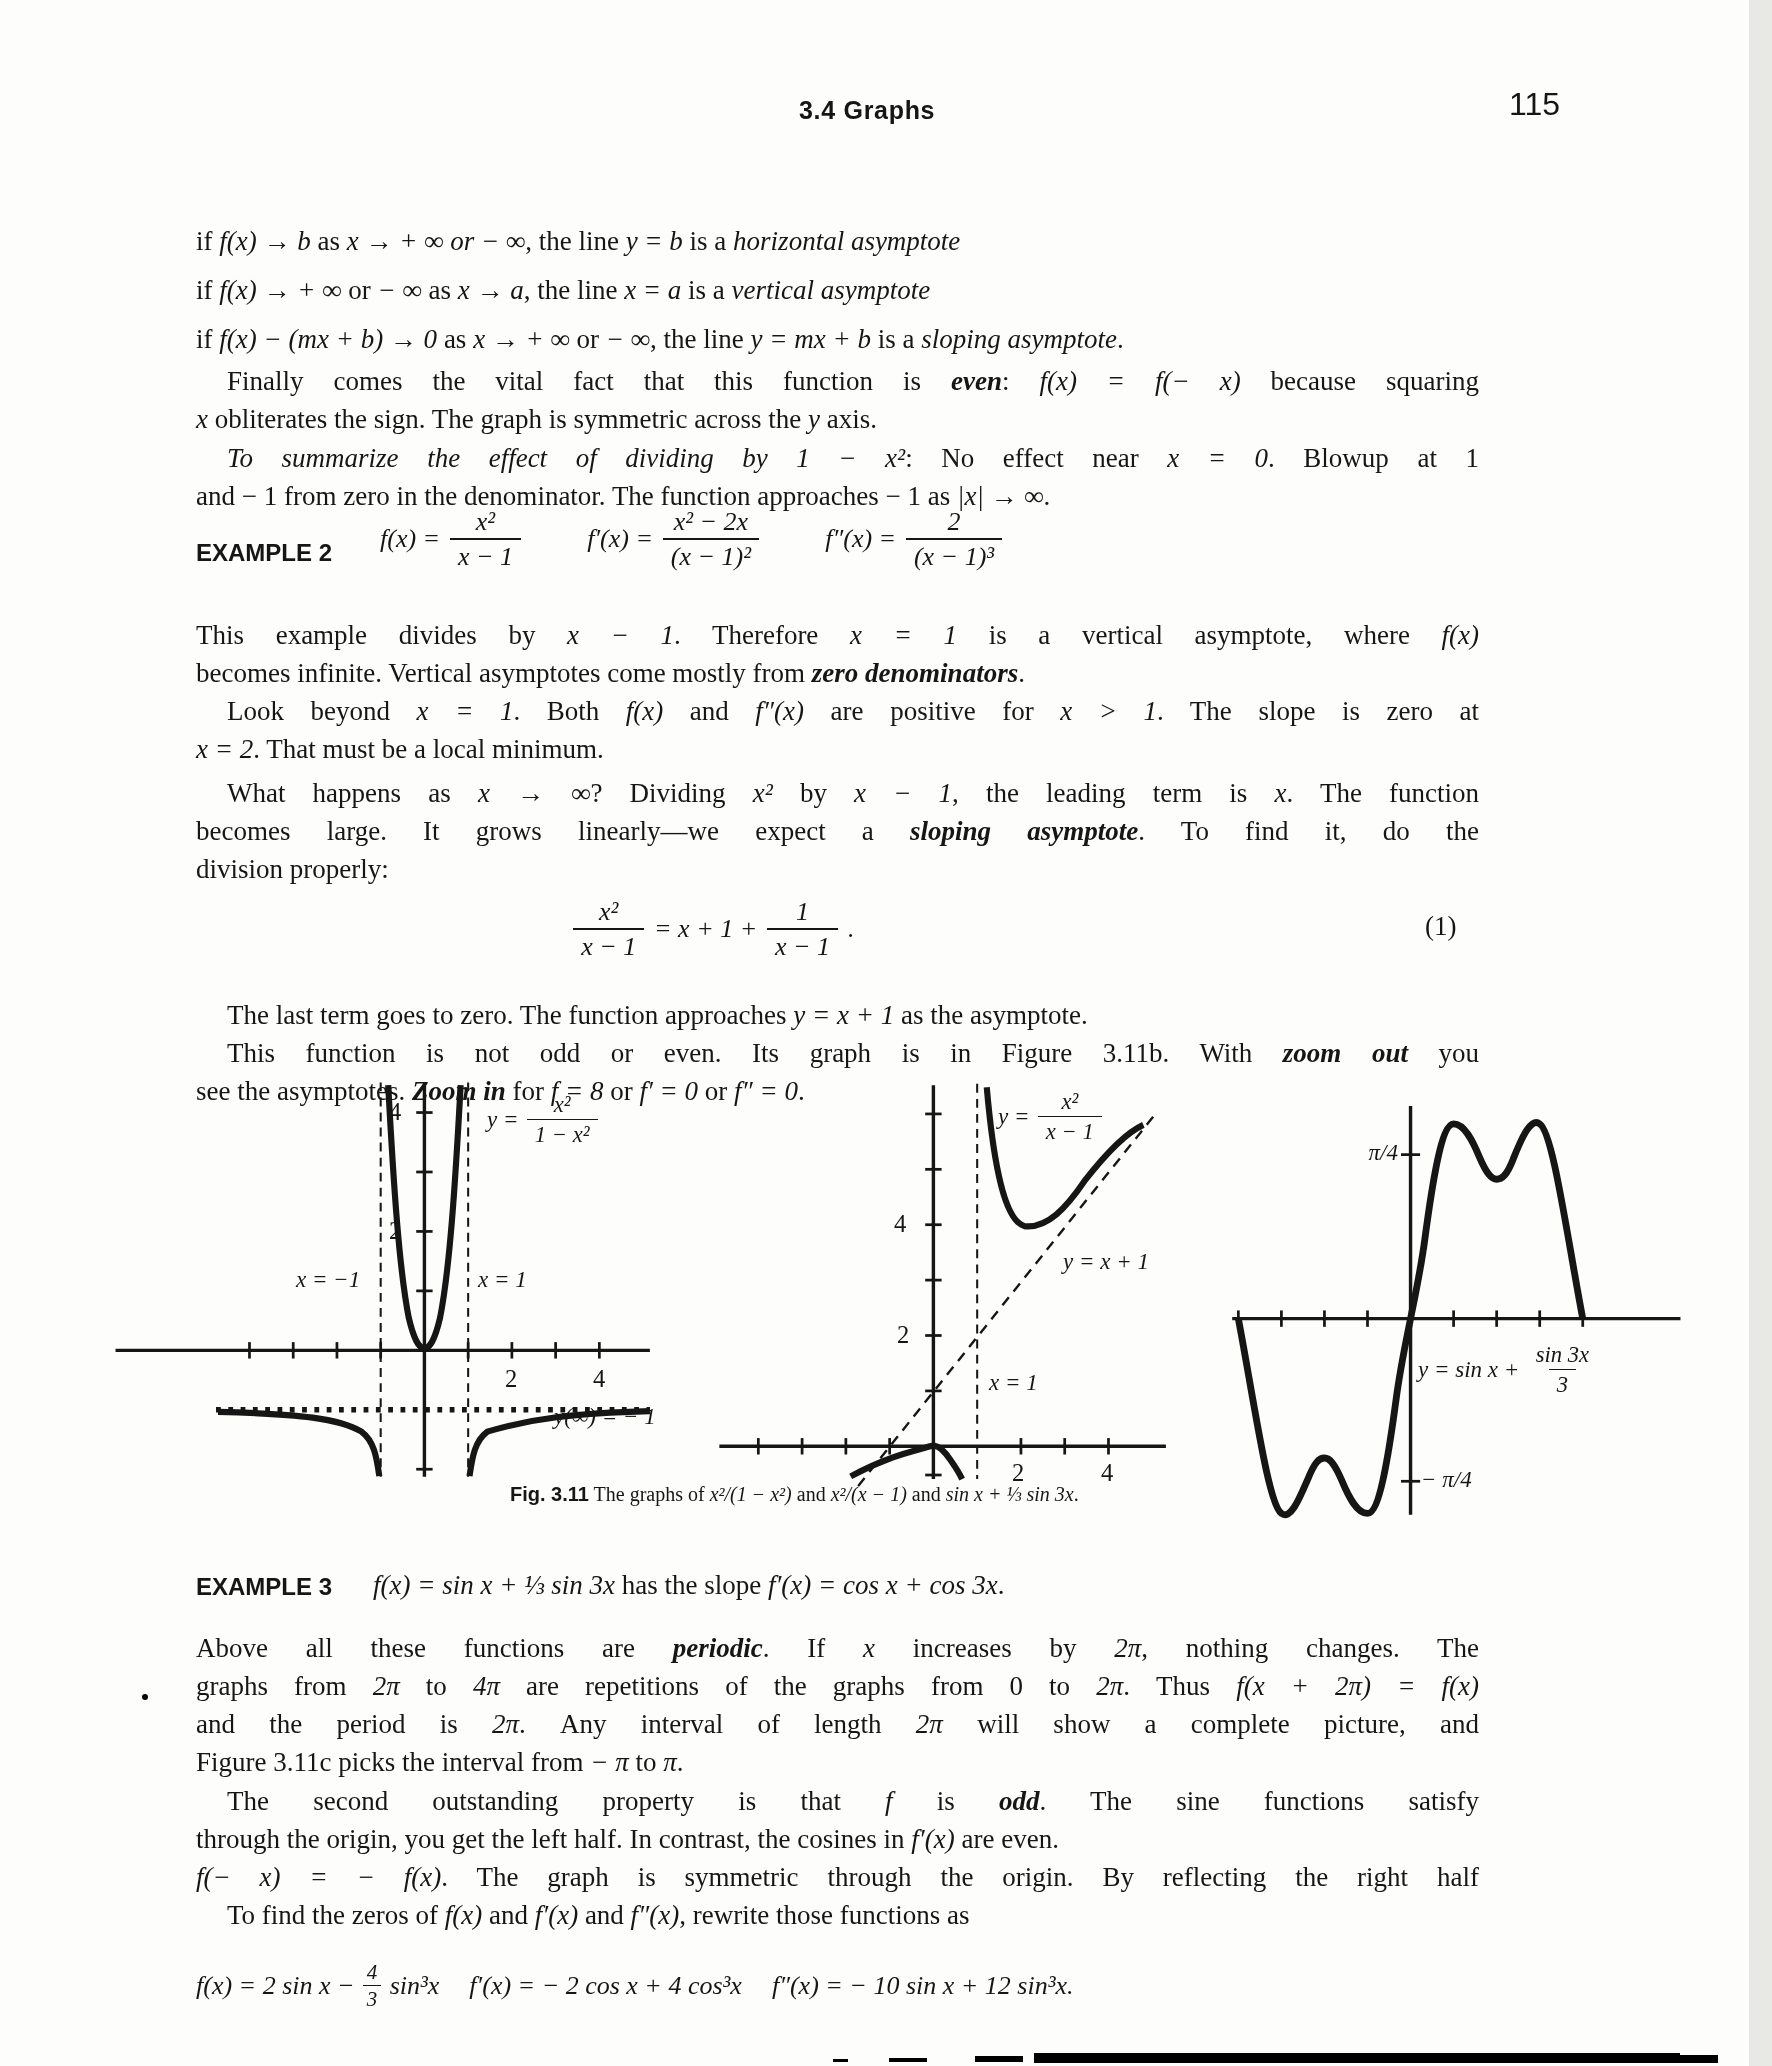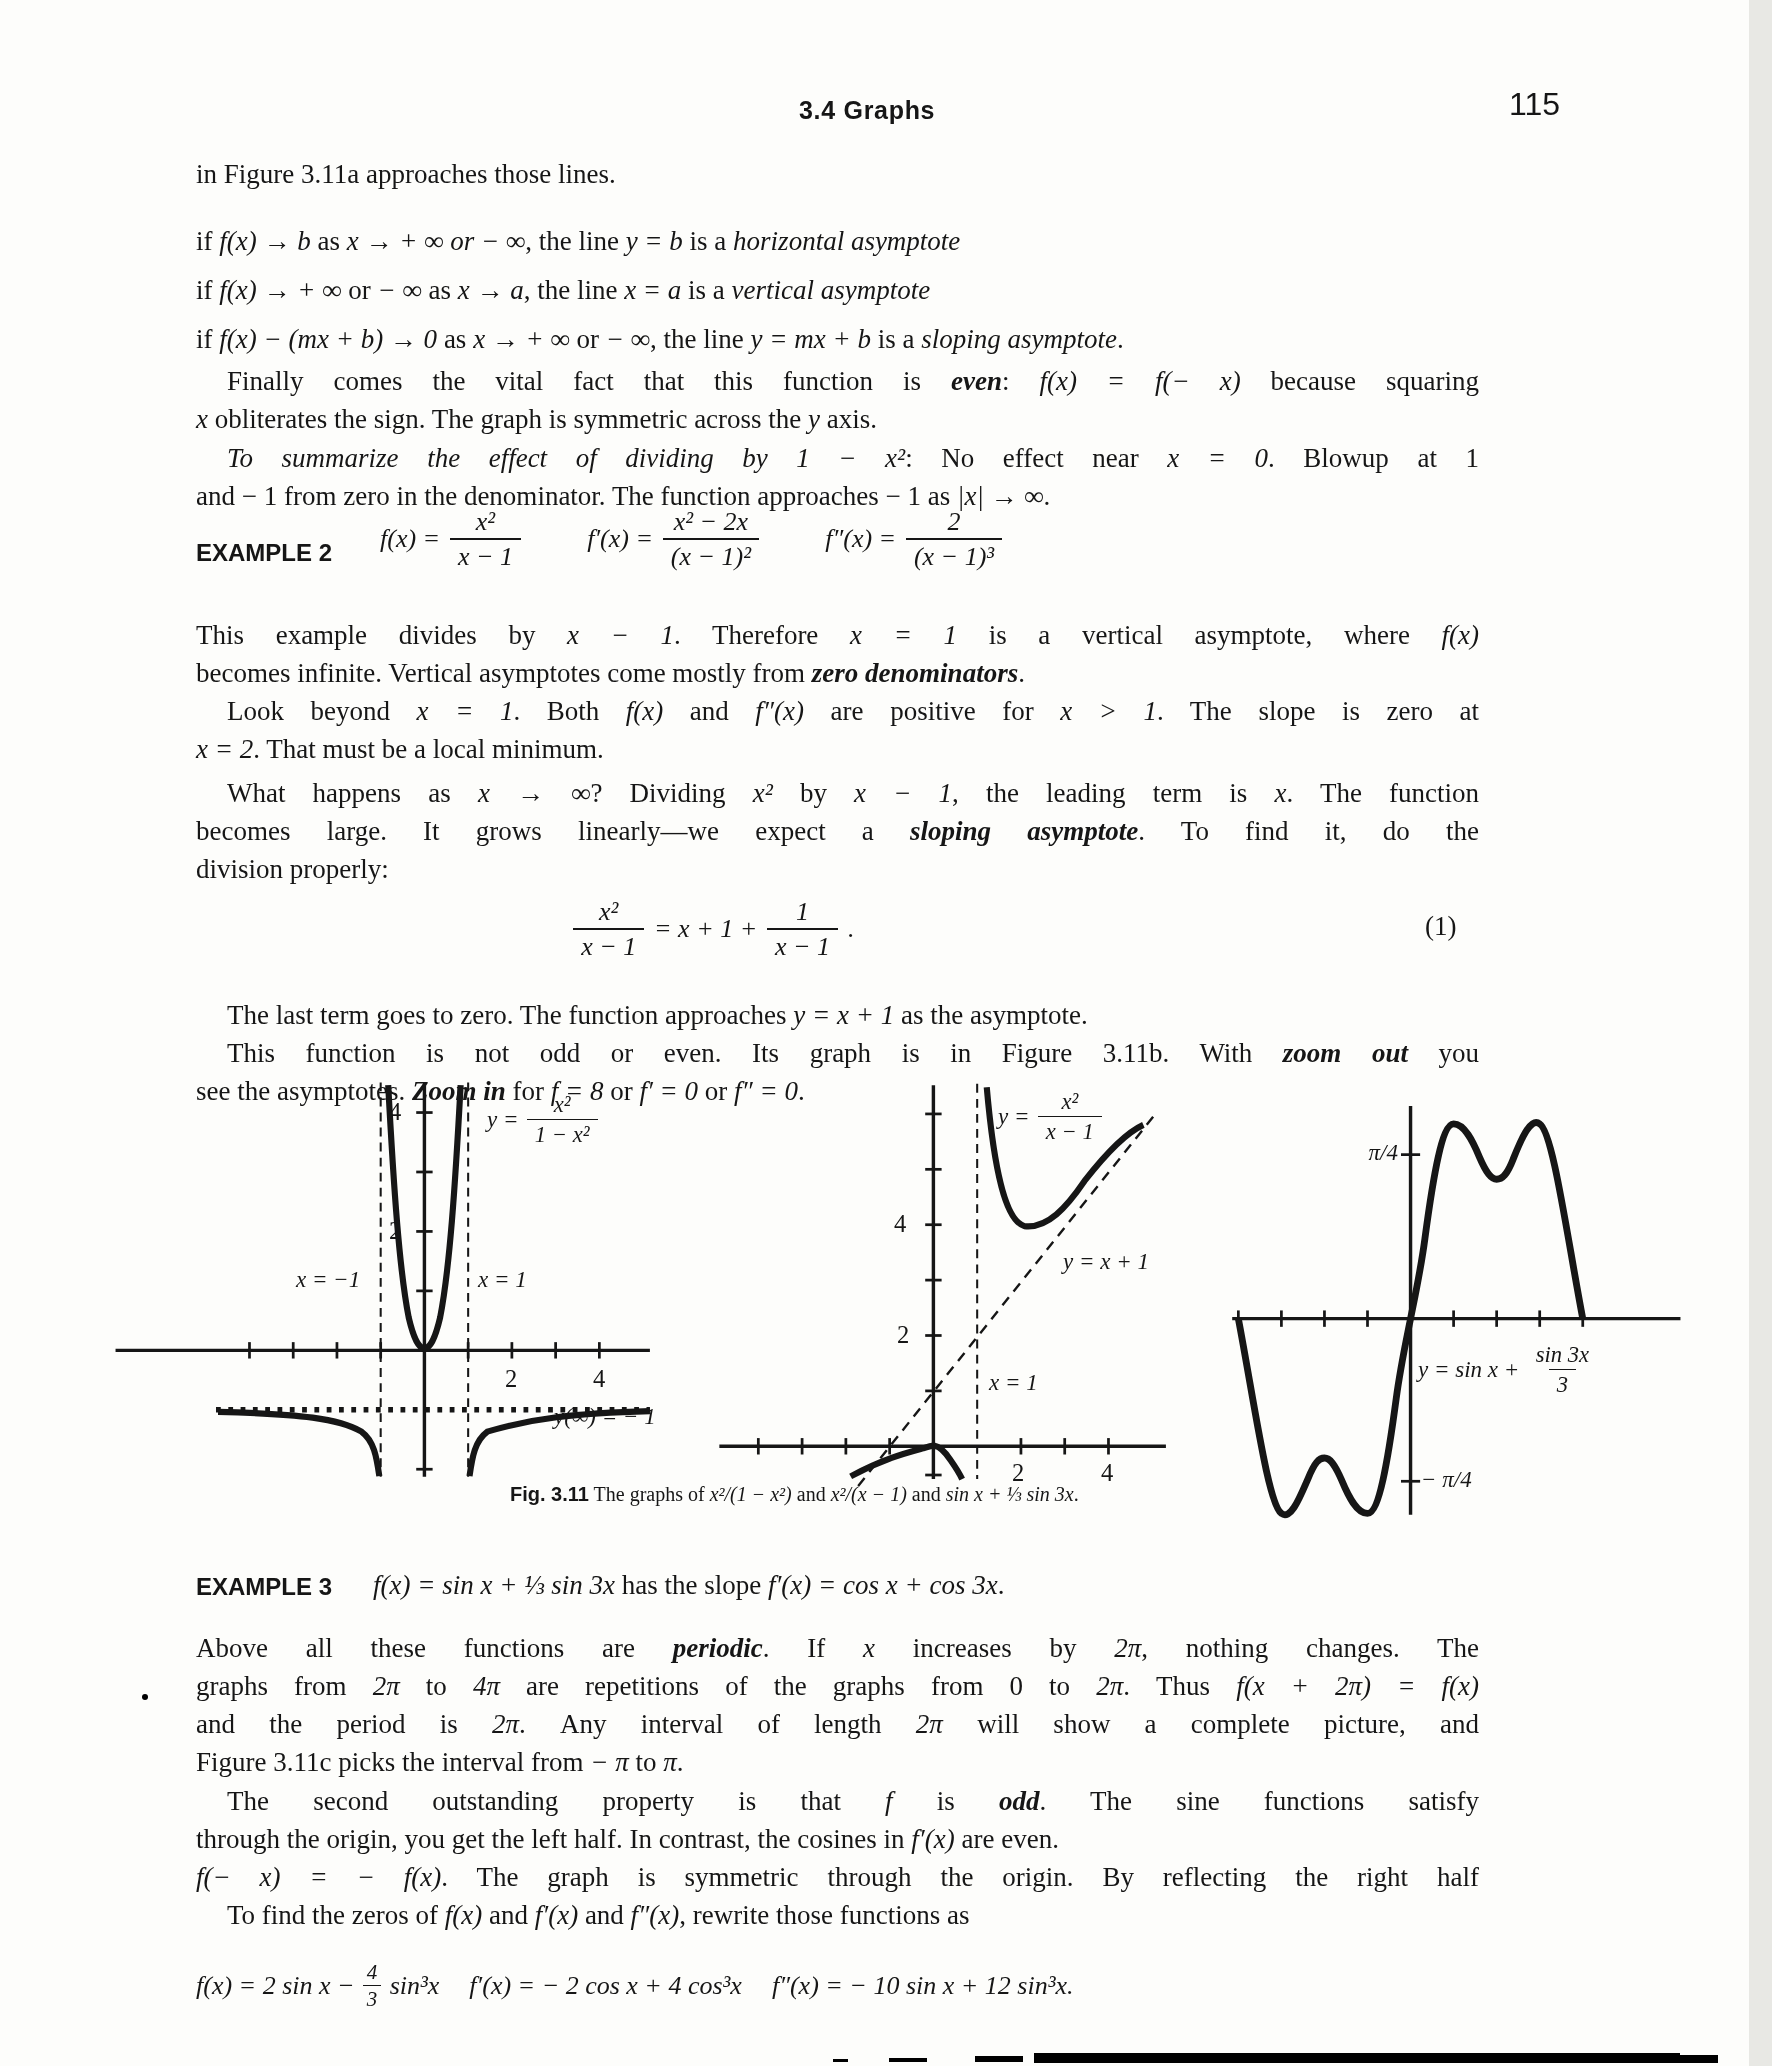--- a/index.html
+++ b/index.html
@@ -43,23 +43,20 @@
   svg{position:absolute;left:0;top:0;}
 </style>
 </head>
 <body>
 
 <div id="page">
 
   <div class="abs runhead" style="left:799px;top:96px;">3.4  Graphs</div>
   <div class="abs pagenum" style="left:1509px;top:86px;">115</div>
 
-  <div class="tblock" style="top:155px;">
-    <div class="line l"><span>in Figure 3.11a approaches those lines.</span></div>
-  </div>
 
   <div class="tblock" style="top:222px;">
     <div class="line l sp"><span>if </span><span class="seg-m">f(x) → b</span><span> as </span><span class="seg-m">x → + ∞ </span><span class="seg-i">or</span><span> </span><span class="seg-m">− ∞</span><span>, the line </span><span class="seg-m">y = b</span><span> is a </span><span class="seg-i">horizontal asymptote</span></div>
     <div class="line l sp"><span>if </span><span class="seg-m">f(x) → + ∞</span><span> or </span><span class="seg-m">− ∞</span><span> as </span><span class="seg-m">x → a</span><span>, the line </span><span class="seg-m">x = a</span><span> is a </span><span class="seg-i">vertical asymptote</span></div>
     <div class="line l"><span>if </span><span class="seg-m">f(x) − (mx + b) → 0</span><span> as </span><span class="seg-m">x → + ∞</span><span> or </span><span class="seg-m">− ∞</span><span>, the line </span><span class="seg-m">y = mx + b</span><span> is a </span><span class="seg-i">sloping asymptote</span><span>.</span></div>
   </div>
 
   <div class="tblock" style="top:362px;">
     <div class="line j ind"><span>Finally comes the vital fact that this function is </span><span class="seg-bi">even</span><span>: </span><span class="seg-m">f(x) = f(− x)</span><span> because squaring</span></div>
     <div class="line l"><span class="seg-m">x</span><span> obliterates the sign. The graph is symmetric across the </span><span class="seg-m">y</span><span> axis.</span></div>

